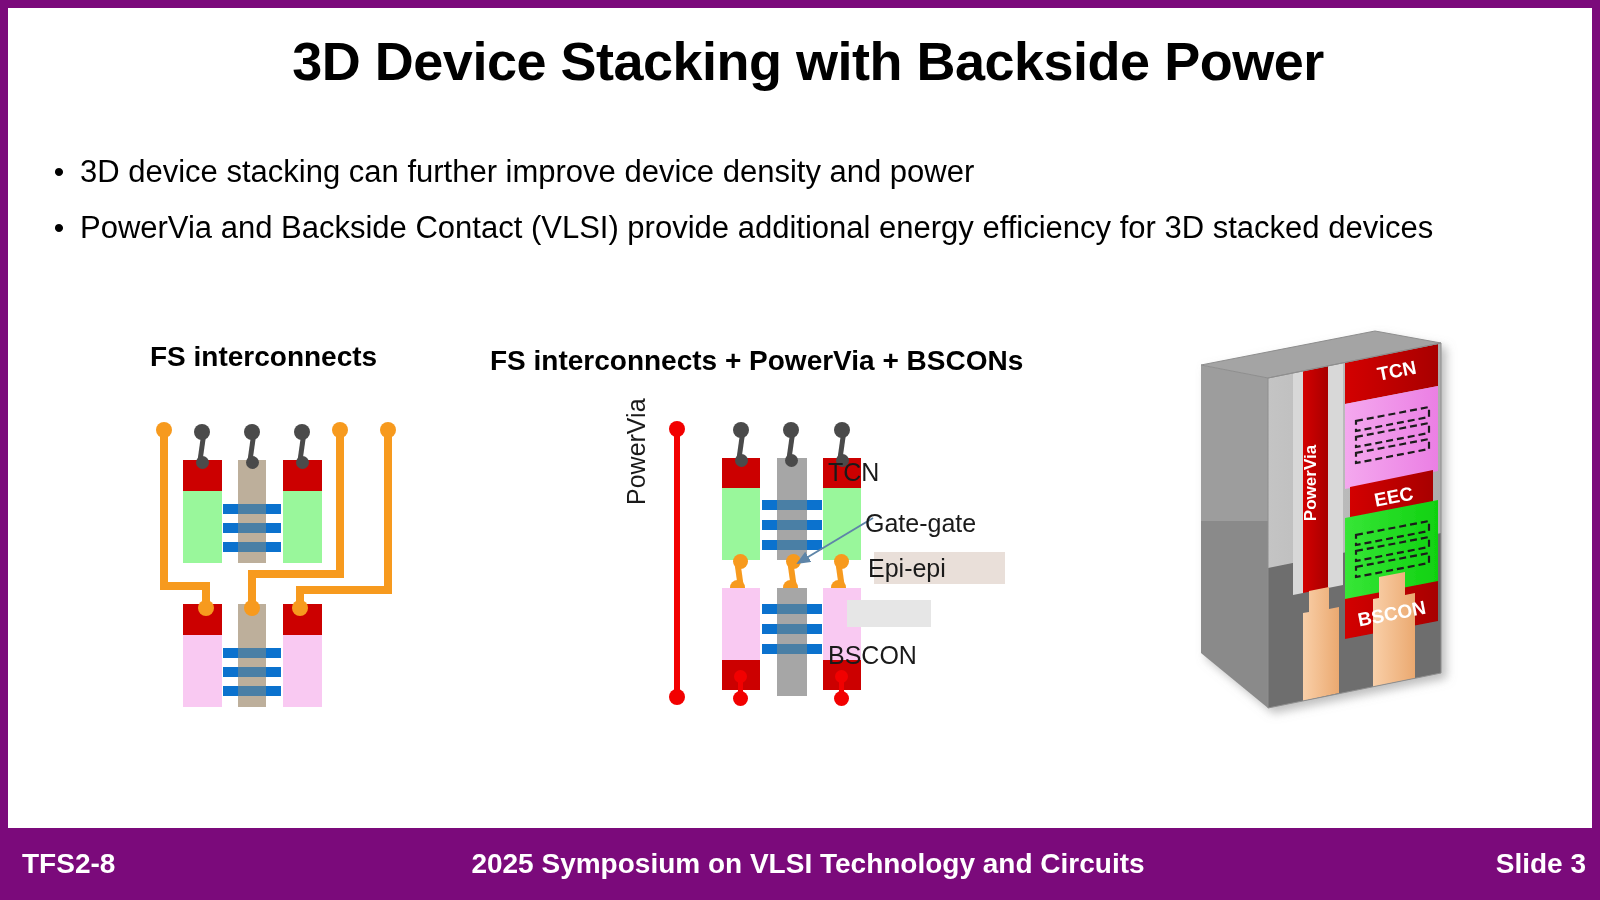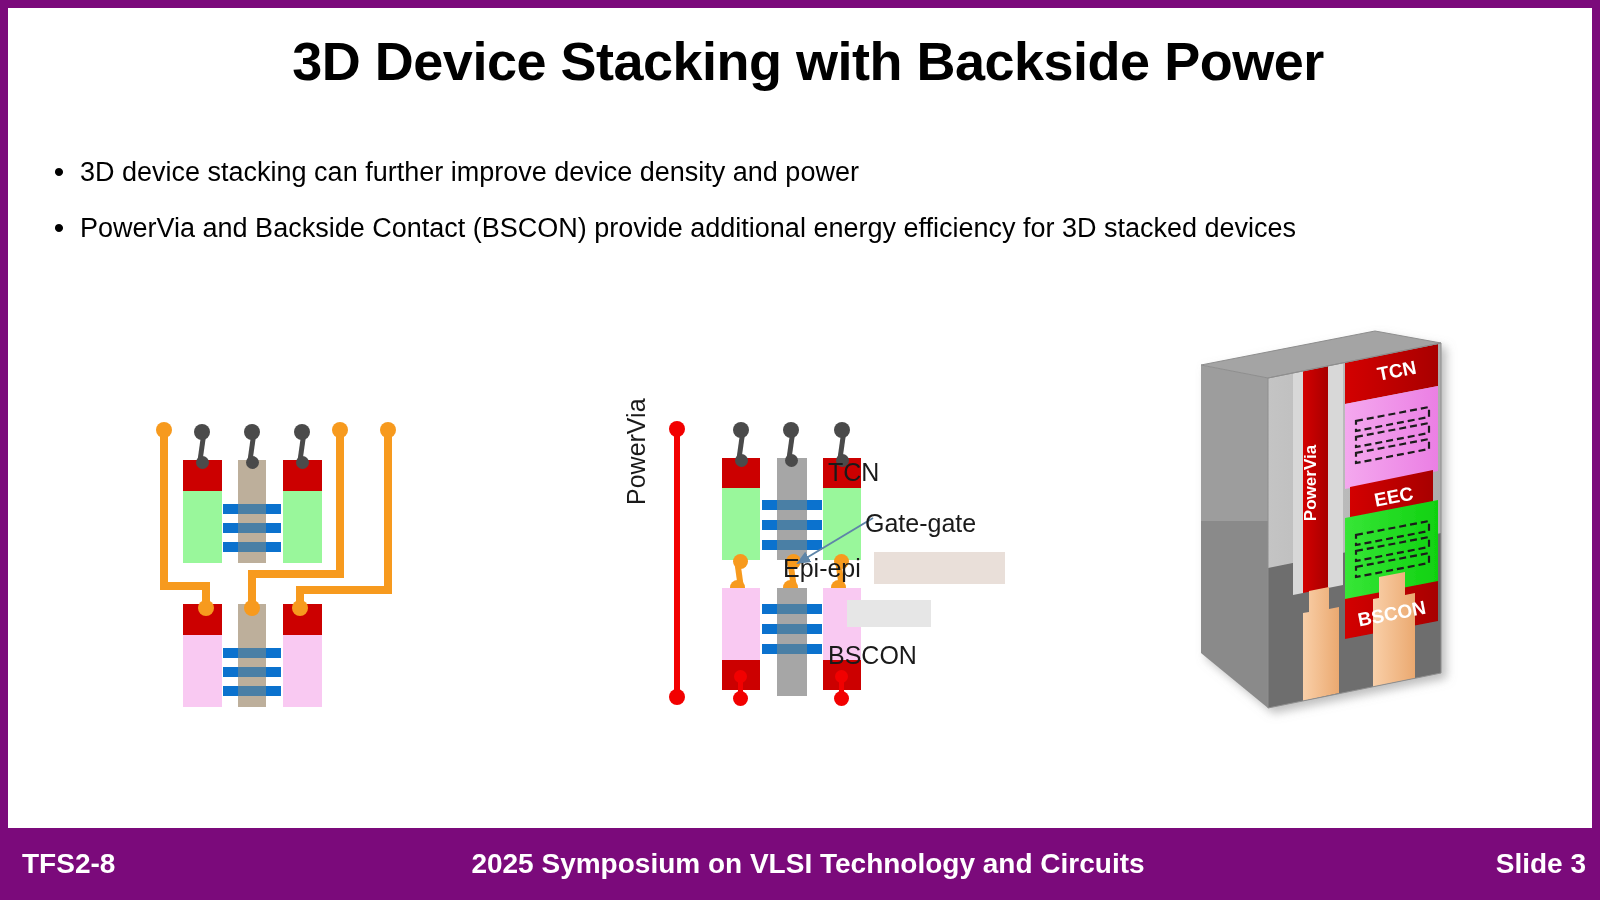--- a/index.html
+++ b/index.html
@@ -53,21 +53,21 @@
   }
   .bullet-dot {
     width: 42px;
     flex: 0 0 42px;
     font-size: 30px;
     line-height: 48px;
     color: #000;
     text-align: center;
   }
   .bullet-text {
-    font-size: 27px;
+    font-size: 31px;
     line-height: 48px;
     color: #000000;
     flex: 1 1 auto;
     max-width: 1420px;
   }
 
   
   .panel-heading {
     position: absolute;
     font-size: 28px;
@@ -184,24 +184,26 @@
 
   <div id="title">3D Device Stacking with Backside Power</div>
 
   <div id="bullets">
     <div class="bullet-row">
       <div class="bullet-dot">•</div>
       <div class="bullet-text">3D device stacking can further improve device density and power</div>
     </div>
     <div class="bullet-row">
       <div class="bullet-dot">•</div>
-      <div class="bullet-text">PowerVia and Backside Contact (BSCON) provide additional energy efficiency for 3D stacked devices</div>
+      <div class="bullet-text">PowerVia and Backside Contact (VLSI) provide additional energy efficiency for 3D stacked devices</div>
     </div>
   </div>
 
+  <div class="panel-heading" id="heading-left">FS interconnects</div>
+  <div class="panel-heading" id="heading-mid">FS interconnects + PowerVia + BSCONs</div>
 
   <div class="abs" style="left:130px; top:400px; width:290px; height:300px;">
 
     <div class="abs box-red" style="left:45px;  top:52px; width:39px; height:31px;"></div>
     <div class="abs box-red" style="left:145px; top:52px; width:39px; height:31px;"></div>
 
     <div class="abs box-green" style="left:45px;  top:83px; width:39px; height:72px;"></div>
     <div class="abs box-green" style="left:145px; top:83px; width:39px; height:72px;"></div>
 
     <div class="abs gate-tan" style="left:100px; top:52px; width:28px; height:103px;"></div>
@@ -321,21 +323,21 @@
     </svg>
   </div>
 
   <div id="powervia-label">PowerVia</div>
 
   <div class="diag-label" style="left:820px; top:450px;">TCN</div>
 
   <div class="diag-label" style="left:857px; top:501px;">Gate-gate</div>
 
   <div class="abs hl-beige" style="left:866px; top:544px; width:131px; height:32px;"></div>
-  <div class="diag-label" style="left:775px; top:546px;">Epi-epi</div>
+  <div class="diag-label" style="left:860px; top:546px;">Epi-epi</div>
 
   <div class="abs hl-gray" style="left:839px; top:592px; width:84px; height:27px;"></div>
   <div class="diag-label" style="left:839px; top:592px;"></div>
 
   <div class="diag-label" style="left:820px; top:633px;">BSCON</div>
 
   <div id="block3d">
     <svg width="310" height="420" viewBox="0 0 310 420" xmlns="http://www.w3.org/2000/svg">
       <defs>
         <linearGradient id="gMagenta" x1="0" y1="0" x2="1" y2="0">

